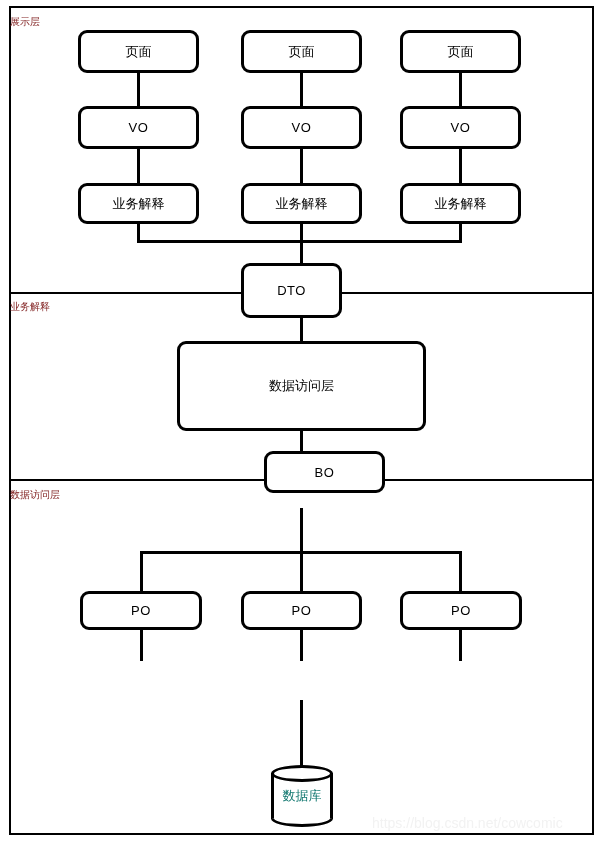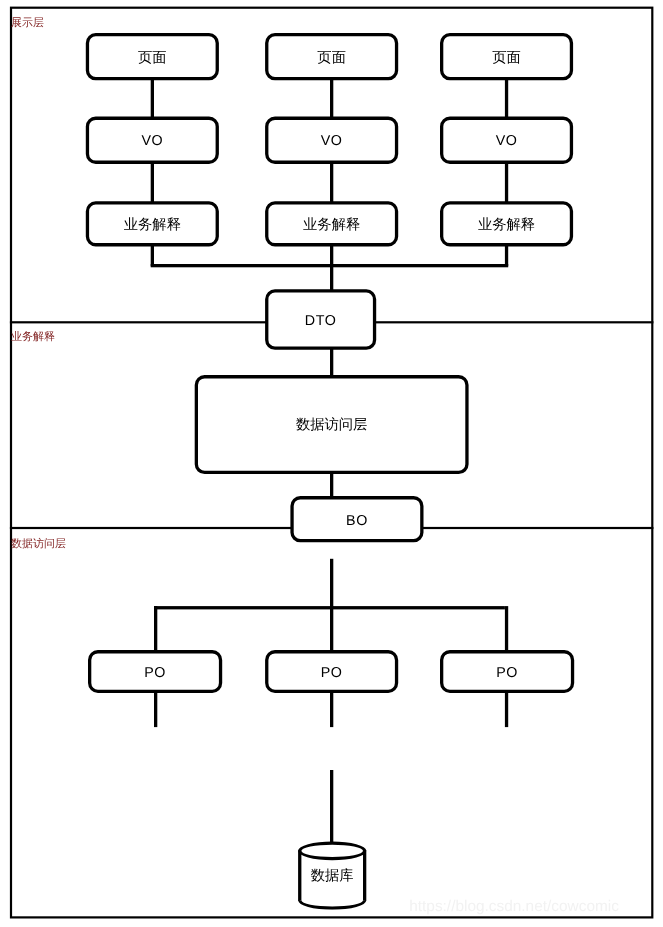--- a/index.html
+++ b/index.html
@@ -115,21 +115,21 @@
   .db-label {
     position: absolute;
     left: 0;
     top: 0;
     width: 100%;
     height: 100%;
     display: flex;
     align-items: center;
     justify-content: center;
     font-size: 13px;
-    color: #000000;
+    color: #0f766e;
   }
   
   .watermark {
     position: absolute;
     font-size: 14px;
     color: #f2f2f2;
     white-space: nowrap;
     z-index: 8;
   }
 </style>

